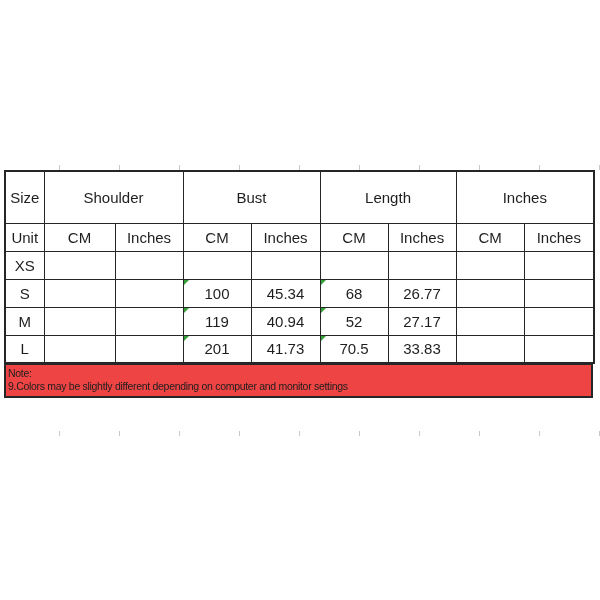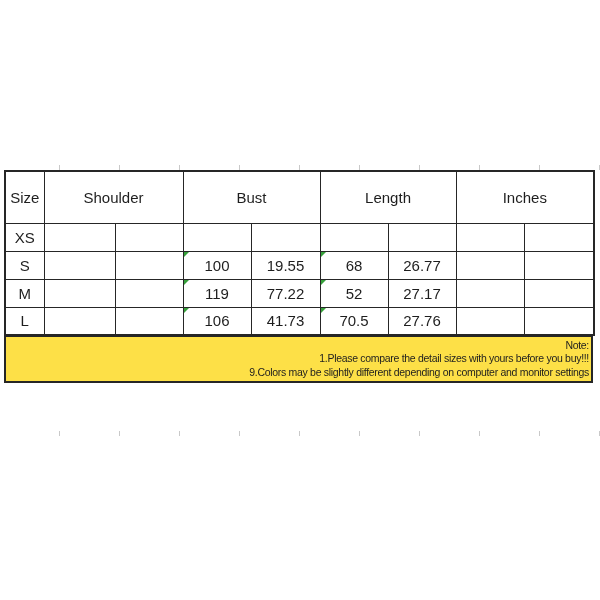--- a/index.html
+++ b/index.html
@@ -20,23 +20,23 @@
   }
   tr.r-head{height:52px;padding-left:32px;}
   tr.r-unit{height:28px;}
   tr.r-data{height:28px;}
   td.shaded{background:#a6a6a6;}
   .marker{
     position:absolute;top:0;left:0;width:0;height:0;
     border-top:5px solid #36a03a;border-right:5px solid transparent;
   }
   .notes{
-    width:581px;border:2px solid #262626;margin-top:-1.5px;background:#fde047;
+    width:581px;border:2px solid #262626;margin-top:-1.5px;background:#ef4444;
     padding:2px 2px 2px 2px;font-size:10.5px;line-height:13.6px;letter-spacing:-0.3px;
-    text-align:right;color:#1e1e1e;
+    text-align:left;color:#1e1e1e;
   }
   .ticks{position:absolute;left:0;width:600px;height:5px;display:flex;}
   .ticks span{display:block;width:1px;height:5px;background:#c9c9c9;margin-left:59px;}
   .ticks.top{top:165px;}
   .ticks.bottom{top:431px;}
 </style>
 </head>
 <body>
 
 <div class="ticks top">
@@ -66,70 +66,80 @@
         <col style="width:70px">
     </colgroup>
     <tbody>
         <tr class="r-head">
       <td>Size</td>
       <td class="shaded" colspan="2">Shoulder</td>
       <td colspan="2">Bust</td>
       <td class="shaded" colspan="2">Length</td>
       <td colspan="2">Inches</td>
     </tr>
+    <tr class="r-unit">
+      <td>Unit</td>
+      <td class="shaded">CM</td>
+      <td class="shaded">Inches</td>
+      <td>CM</td>
+      <td>Inches</td>
+      <td class="shaded">CM</td>
+      <td class="shaded">Inches</td>
+      <td>CM</td>
+      <td>Inches</td>
+    </tr>
     <tr class="r-data">
       <td>XS</td>
       <td class="shaded"></td>
       <td class="shaded"></td>
       <td></td>
       <td></td>
       <td class="shaded"></td>
       <td class="shaded"></td>
       <td></td>
       <td></td>
     </tr>
     <tr class="r-data">
       <td>S</td>
       <td class="shaded"></td>
       <td class="shaded"></td>
       <td><i class="marker"></i><span>100</span></td>
-      <td>19.55</td>
+      <td>45.34</td>
       <td class="shaded"><i class="marker"></i><span>68</span></td>
       <td class="shaded">26.77</td>
       <td></td>
       <td></td>
     </tr>
     <tr class="r-data">
       <td>M</td>
       <td class="shaded"></td>
       <td class="shaded"></td>
       <td><i class="marker"></i><span>119</span></td>
-      <td>77.22</td>
+      <td>40.94</td>
       <td class="shaded"><i class="marker"></i><span>52</span></td>
       <td class="shaded">27.17</td>
       <td></td>
       <td></td>
     </tr>
     <tr class="r-data">
       <td>L</td>
       <td class="shaded"></td>
       <td class="shaded"></td>
-      <td><i class="marker"></i><span>106</span></td>
+      <td><i class="marker"></i><span>201</span></td>
       <td>41.73</td>
       <td class="shaded"><i class="marker"></i><span>70.5</span></td>
-      <td class="shaded">27.76</td>
+      <td class="shaded">33.83</td>
       <td></td>
       <td></td>
     </tr>
   </tbody>
     </table>
 
   <div class="notes">
     <div>Note:</div>
-    <div>1.Please compare the detail sizes with yours before you buy!!!</div>
     <div>9.Colors may be slightly different depending on computer and monitor settings</div>
   </div>
 </div>
 
 <div class="ticks bottom">
   <span></span>
     <span></span>
     <span></span>
     <span></span>
     <span></span>

